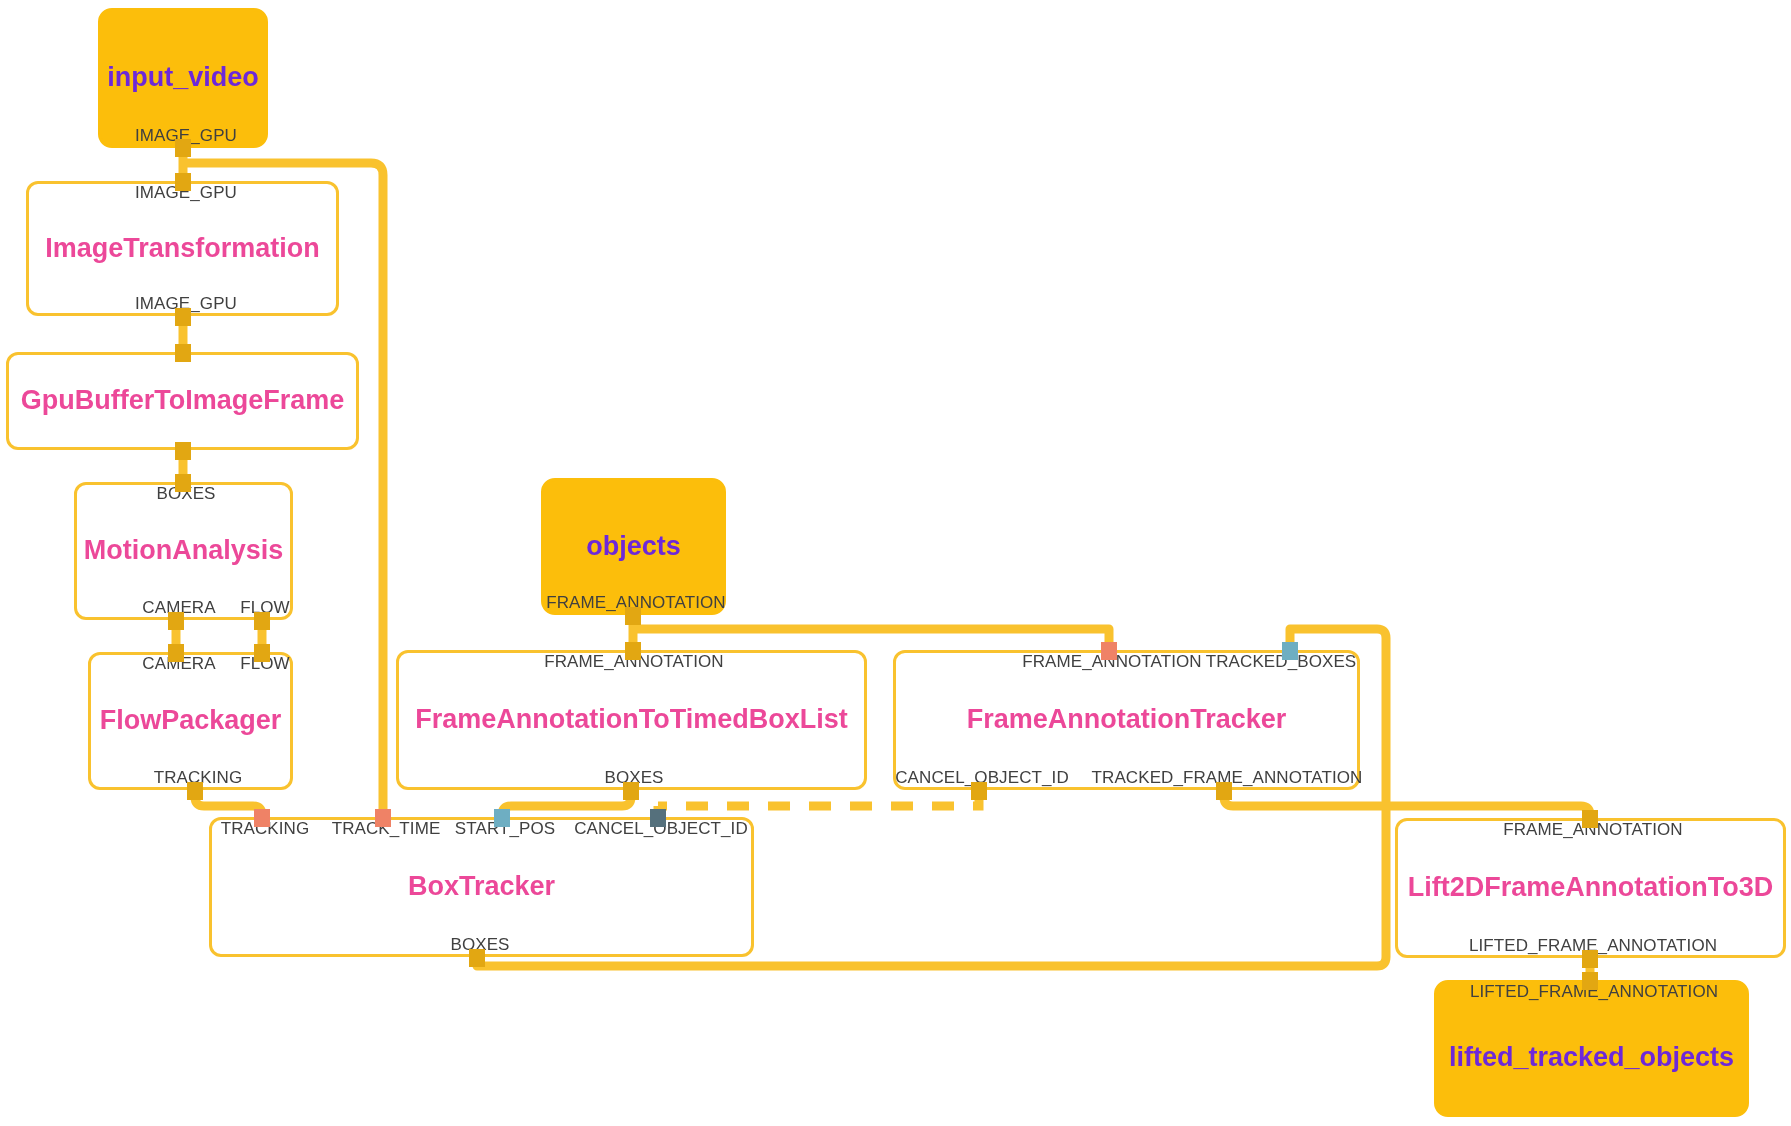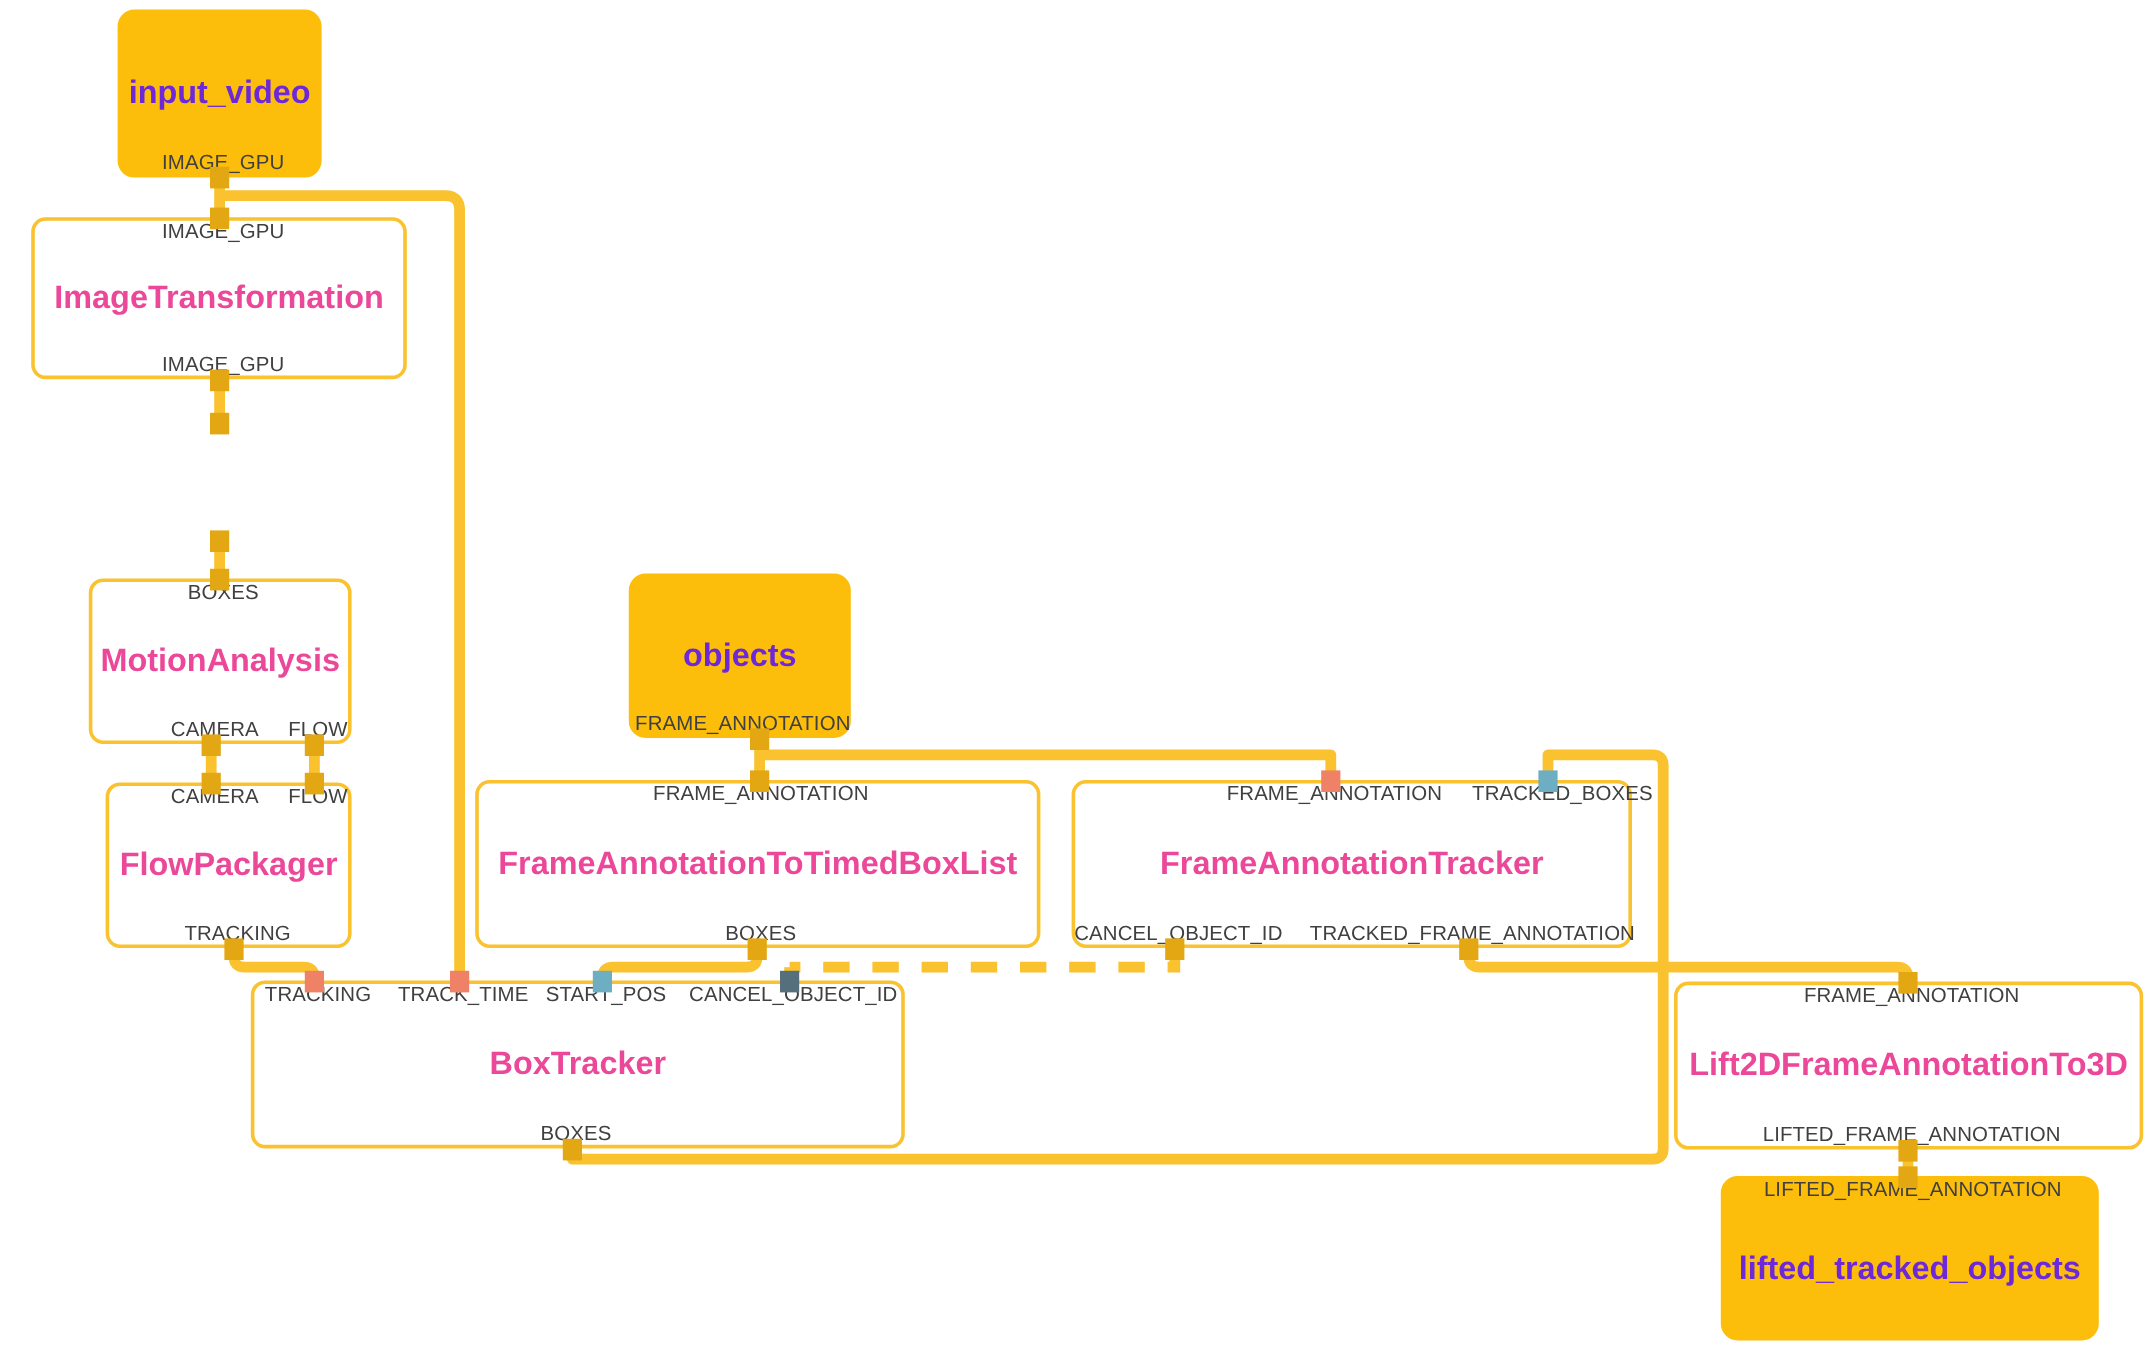--- a/index.html
+++ b/index.html
@@ -141,20 +141,23 @@
     <div class="port-row in">
       <span class="port" style="left:157px;">IMAGE_GPU</span>
     </div>
     <div class="port-row out">
       <span class="port" style="left:157px;">IMAGE_GPU</span>
     </div>
   </div>
   <div class="port-dot dot-yellow" style="left:183px; top:173px;"></div>
   <div class="port-dot dot-yellow" style="left:183px; top:308px;"></div>
 
+  <div class="node calculator" style="left:6px; top:352px; width:353px; height:98px;">
+    <div class="node-title">GpuBufferToImageFrame</div>
+  </div>
   <div class="port-dot dot-yellow" style="left:183px; top:344px;"></div>
   <div class="port-dot dot-yellow" style="left:183px; top:442px;"></div>
 
   <div class="node calculator" style="left:74px; top:482px; width:219px; height:138px;">
     <div class="node-title">MotionAnalysis</div>
     <div class="port-row in">
       <span class="port" style="left:109px;">BOXES</span>
     </div>
     <div class="port-row out">
       <span class="port" style="left:102px;">CAMERA</span>
@@ -172,21 +175,21 @@
       <span class="port" style="left:174px;">FLOW</span>
     </div>
     <div class="port-row out">
       <span class="port" style="left:107px;">TRACKING</span>
     </div>
   </div>
   <div class="port-dot dot-yellow" style="left:176px; top:644px;"></div>
   <div class="port-dot dot-yellow" style="left:262px; top:644px;"></div>
   <div class="port-dot dot-yellow" style="left:195px; top:782px;"></div>
 
-  <div class="node stream" style="left:524px; top:478px; width:185px; height:137px;">
+  <div class="node stream" style="left:541px; top:478px; width:185px; height:137px;">
     <div class="node-title">objects</div>
     <div class="port-row out">
       <span class="port" style="left:92px;">FRAME_ANNOTATION</span>
     </div>
   </div>
   <div class="port-dot dot-yellow" style="left:633px; top:607px;"></div>
 
   <div class="node calculator" style="left:396px; top:650px; width:471px; height:140px;">
     <div class="node-title">FrameAnnotationToTimedBoxList</div>
     <div class="port-row in">
@@ -196,21 +199,21 @@
       <span class="port" style="left:235px;">BOXES</span>
     </div>
   </div>
   <div class="port-dot dot-yellow" style="left:633px; top:642px;"></div>
   <div class="port-dot dot-yellow" style="left:631px; top:782px;"></div>
 
   <div class="node calculator" style="left:893px; top:650px; width:467px; height:140px;">
     <div class="node-title">FrameAnnotationTracker</div>
     <div class="port-row in">
       <span class="port" style="left:216px;">FRAME_ANNOTATION</span>
-      <span class="port" style="left:406px;">TRACKED_BOXES</span>
+      <span class="port" style="left:385px;">TRACKED_BOXES</span>
     </div>
     <div class="port-row out">
       <span class="port" style="left:86px;">CANCEL_OBJECT_ID</span>
       <span class="port" style="left:331px;">TRACKED_FRAME_ANNOTATION</span>
     </div>
   </div>
   <div class="port-dot dot-salmon" style="left:1109px; top:642px;"></div>
   <div class="port-dot dot-teal" style="left:1290px; top:642px;"></div>
   <div class="port-dot dot-yellow" style="left:979px; top:782px;"></div>
   <div class="port-dot dot-yellow" style="left:1224px; top:782px;"></div>

